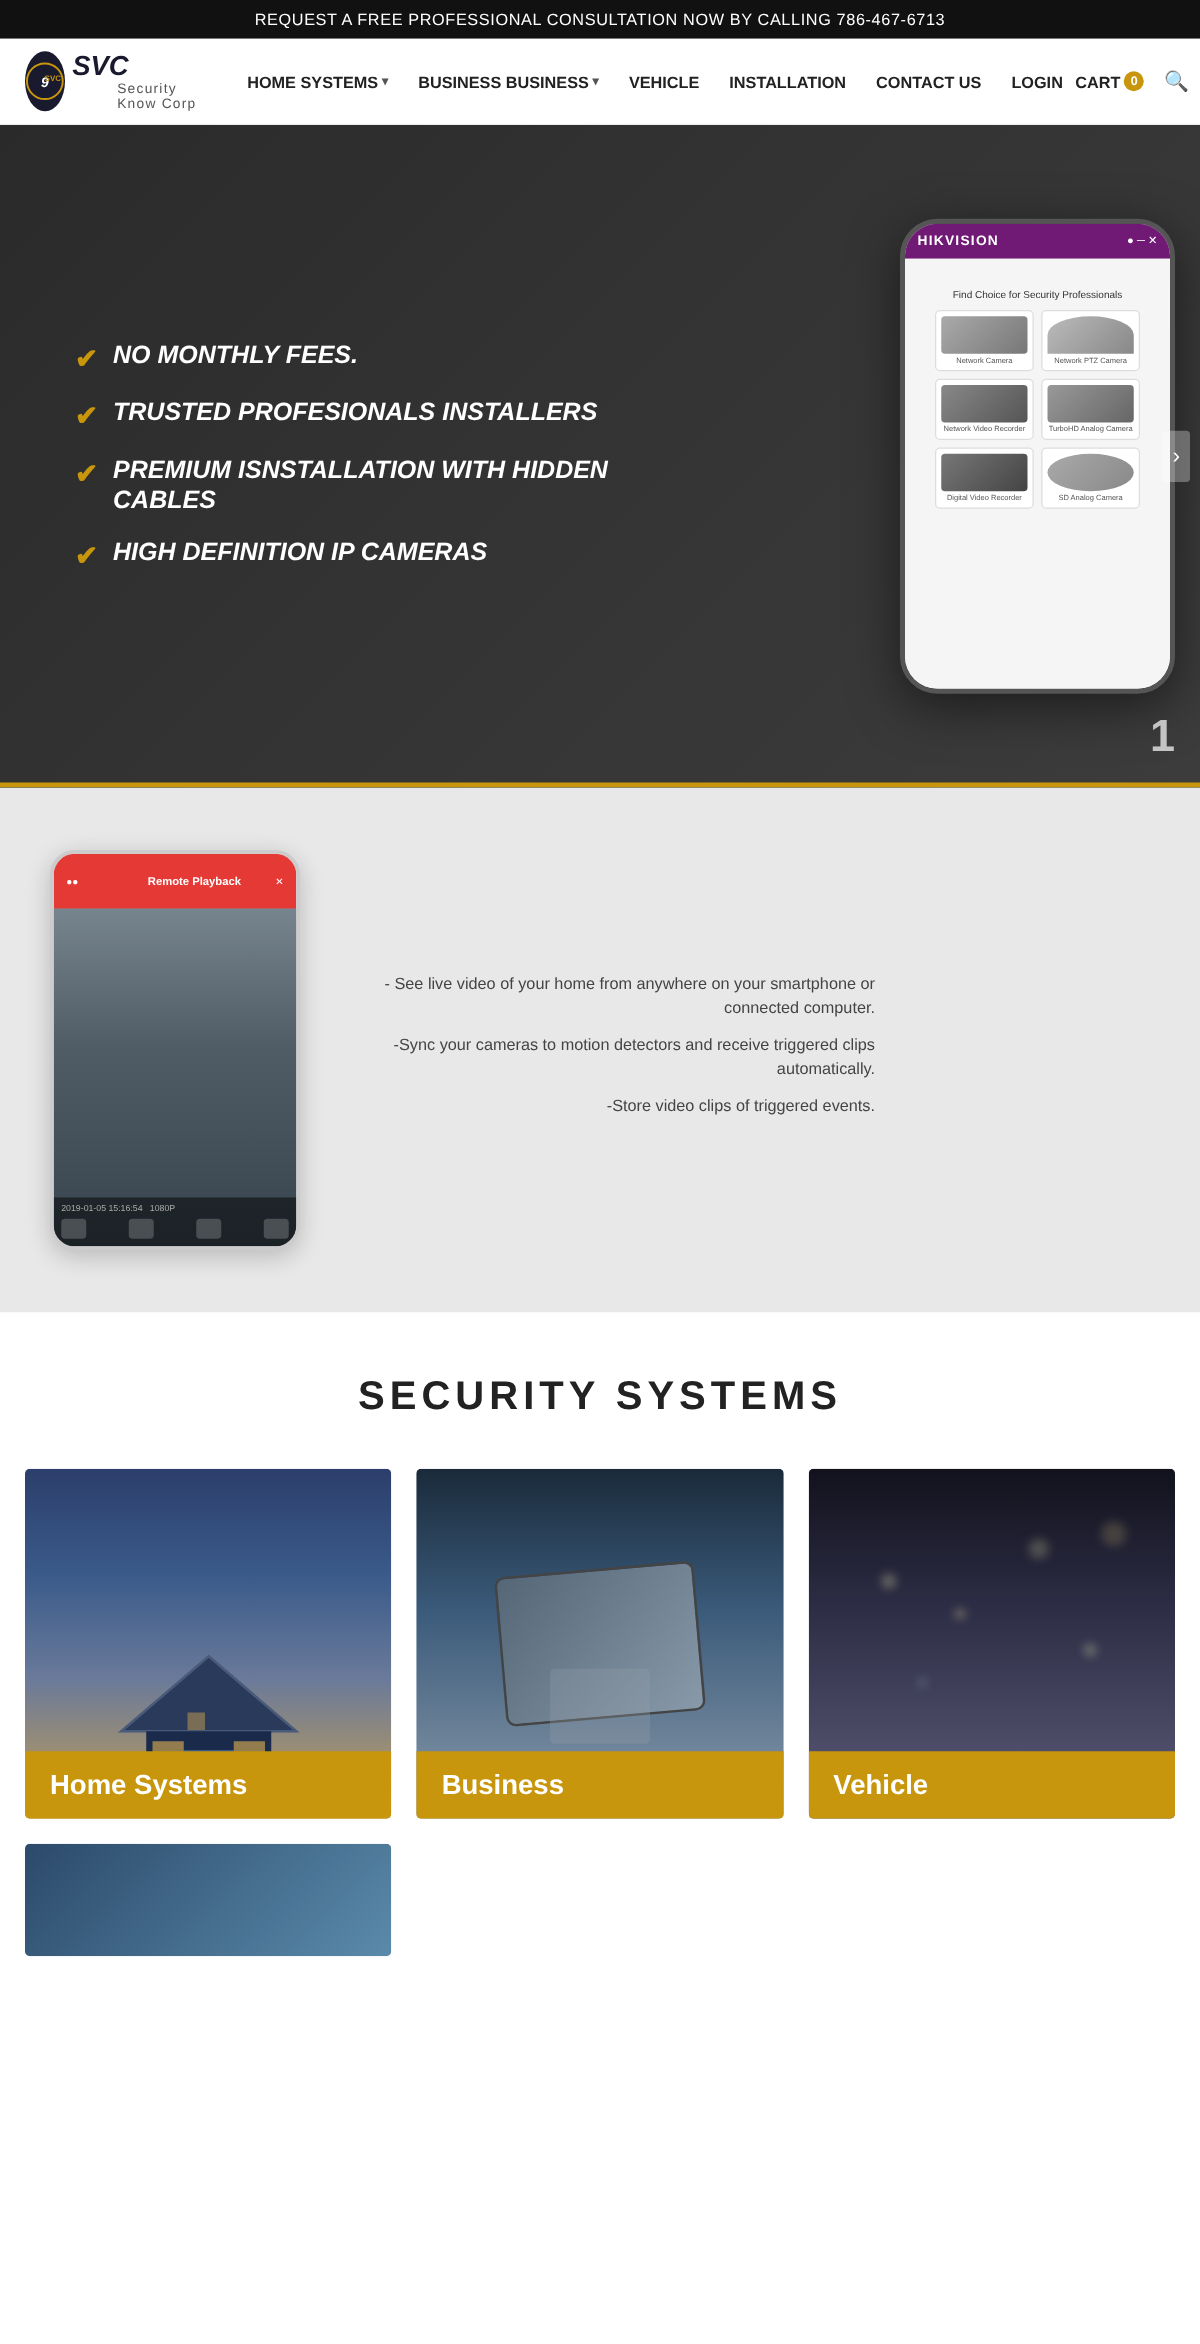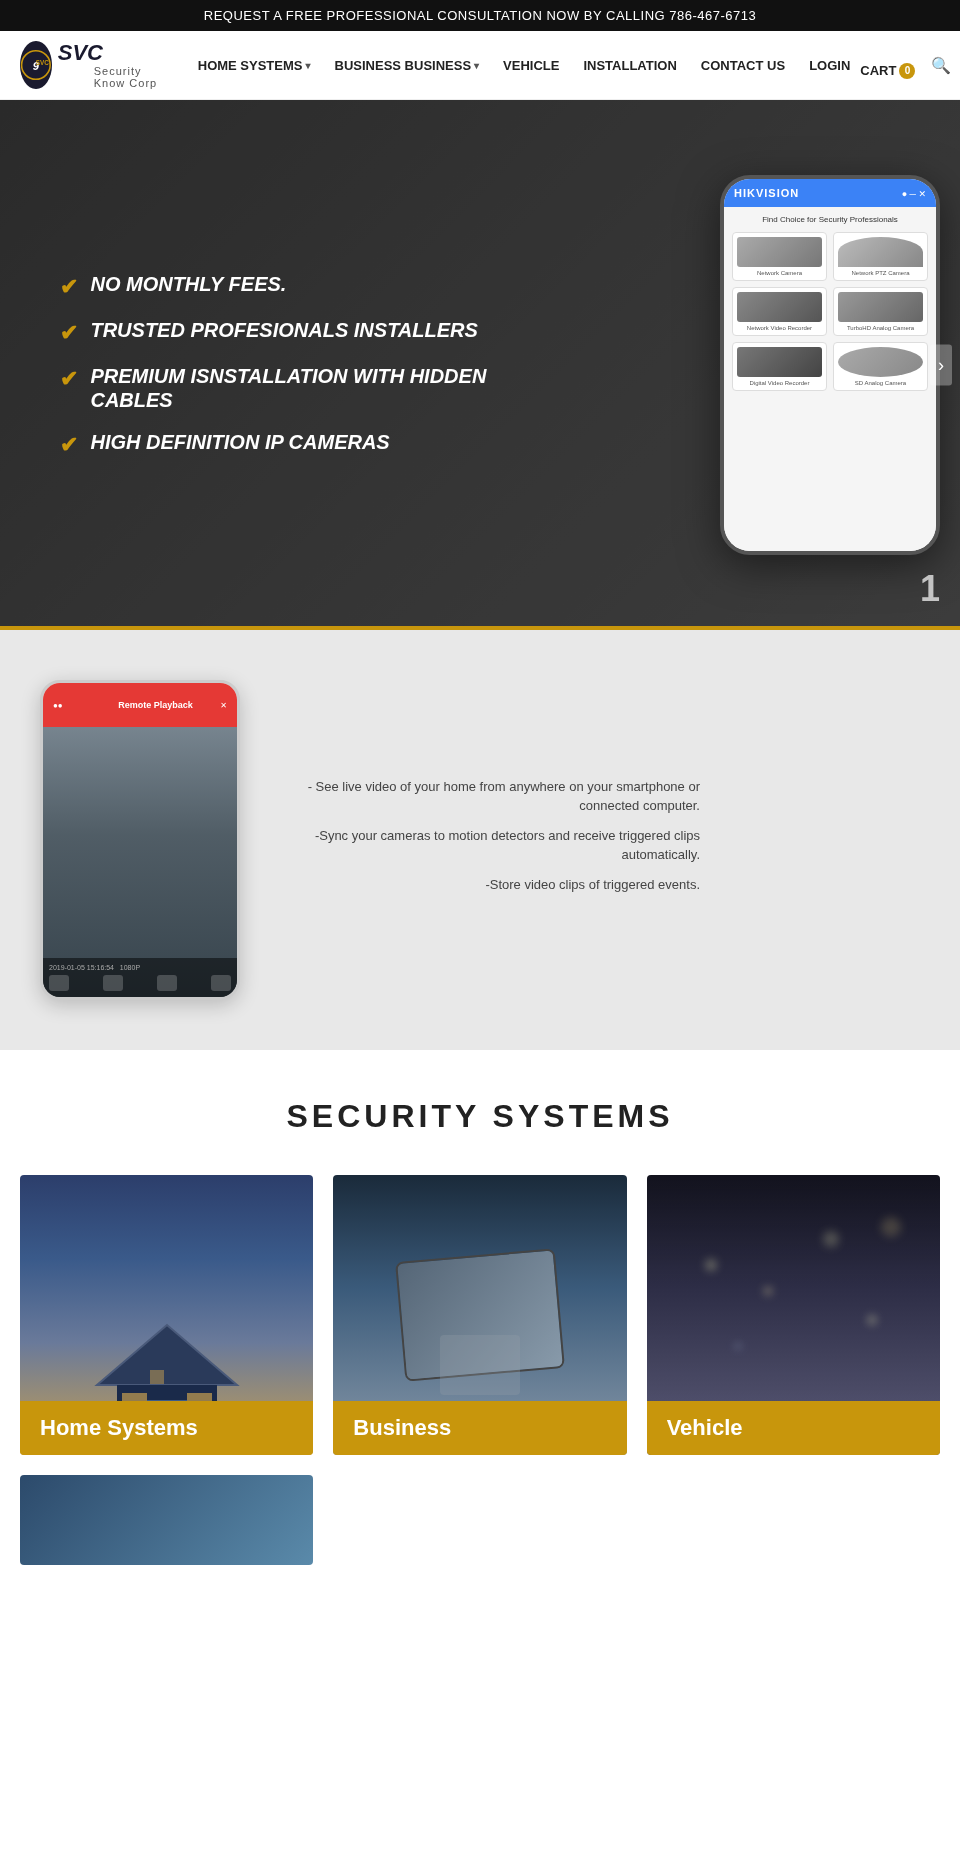--- a/index.html
+++ b/index.html
@@ -78,21 +78,21 @@
       align-items: center;
       gap: 3px;
       cursor: pointer;
     }
     .nav-link .chevron {
       font-size: 10px;
       color: #555;
     }
     .nav-right {
       display: flex;
-      align-items: flex-end;
+      align-items: center;
       gap: 8px;
     }
     .cart-btn {
       display: flex;
       align-items: center;
       gap: 3px;
       font-size: 13px;
       font-weight: 700;
       color: #222;
       cursor: pointer;
@@ -191,34 +191,34 @@
       box-shadow: 0 10px 40px rgba(0,0,0,0.5);
     }
     .phone-screen {
       width: 100%;
       height: 100%;
       background: #fff;
       display: flex;
       flex-direction: column;
     }
     .phone-header {
-      background: #3b82f6;
+      background: #701a75;
       padding: 8px 10px;
       display: flex;
-      align-items: flex-end;
+      align-items: flex-start;
       justify-content: space-between;
     }
     .phone-header-text {
       color: #fff;
       font-size: 11px;
       font-weight: 700;
       letter-spacing: 1px;
     }
     .phone-body {
-      padding: 8px;
+      padding: 24px;
       background: #f5f5f5;
       flex: 1;
     }
     .phone-body-title {
       font-size: 8px;
       color: #333;
       margin-bottom: 8px;
       text-align: center;
     }
     .phone-grid {

